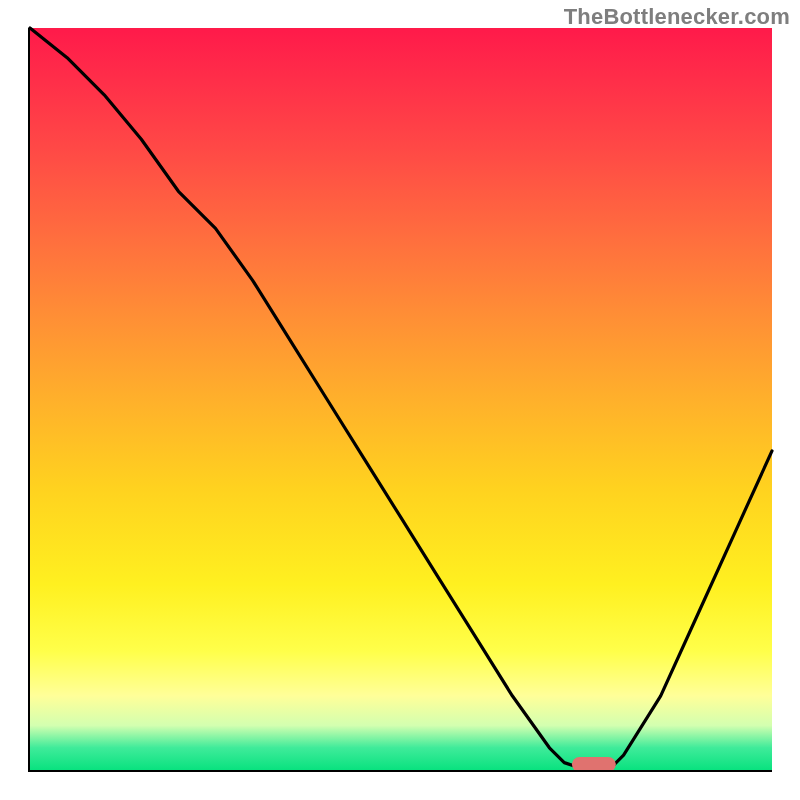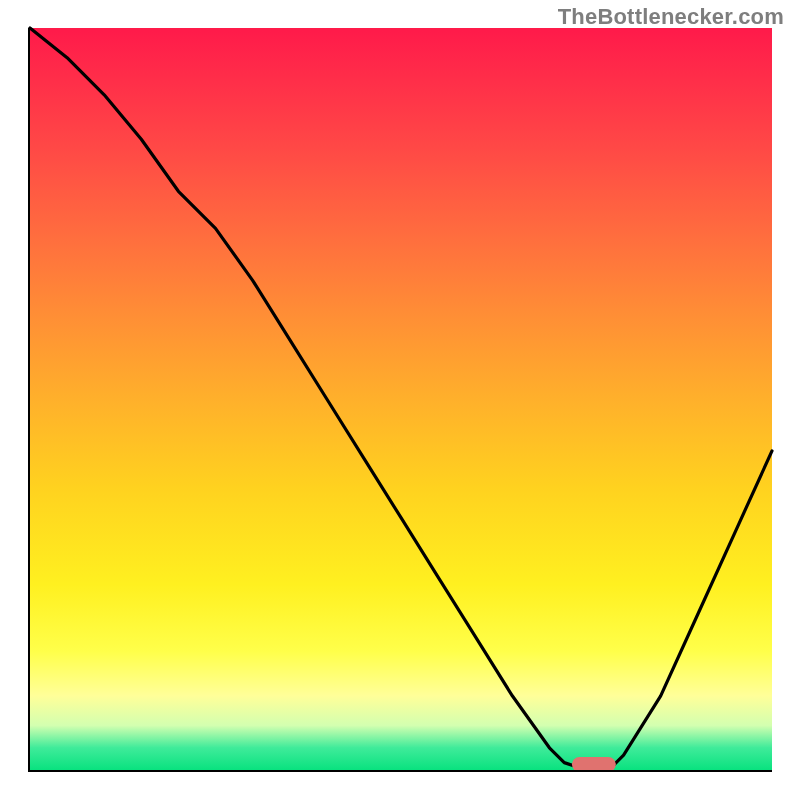--- a/index.html
+++ b/index.html
@@ -61,21 +61,21 @@
     position: absolute;
     left: 0;
     top: 0;
     width: 100%;
     height: 100%;
     pointer-events: none;
   }
   .attrib {
     position: absolute;
     top: 4px;
-    right: 16px;
+    right: 10px;
     font-size: 22px;
     font-weight: 600;
     color: #7e7e7e;
     letter-spacing: 0.2px;
   }
 </style>
 </head>
 <body>
 
 <div class="frame">

